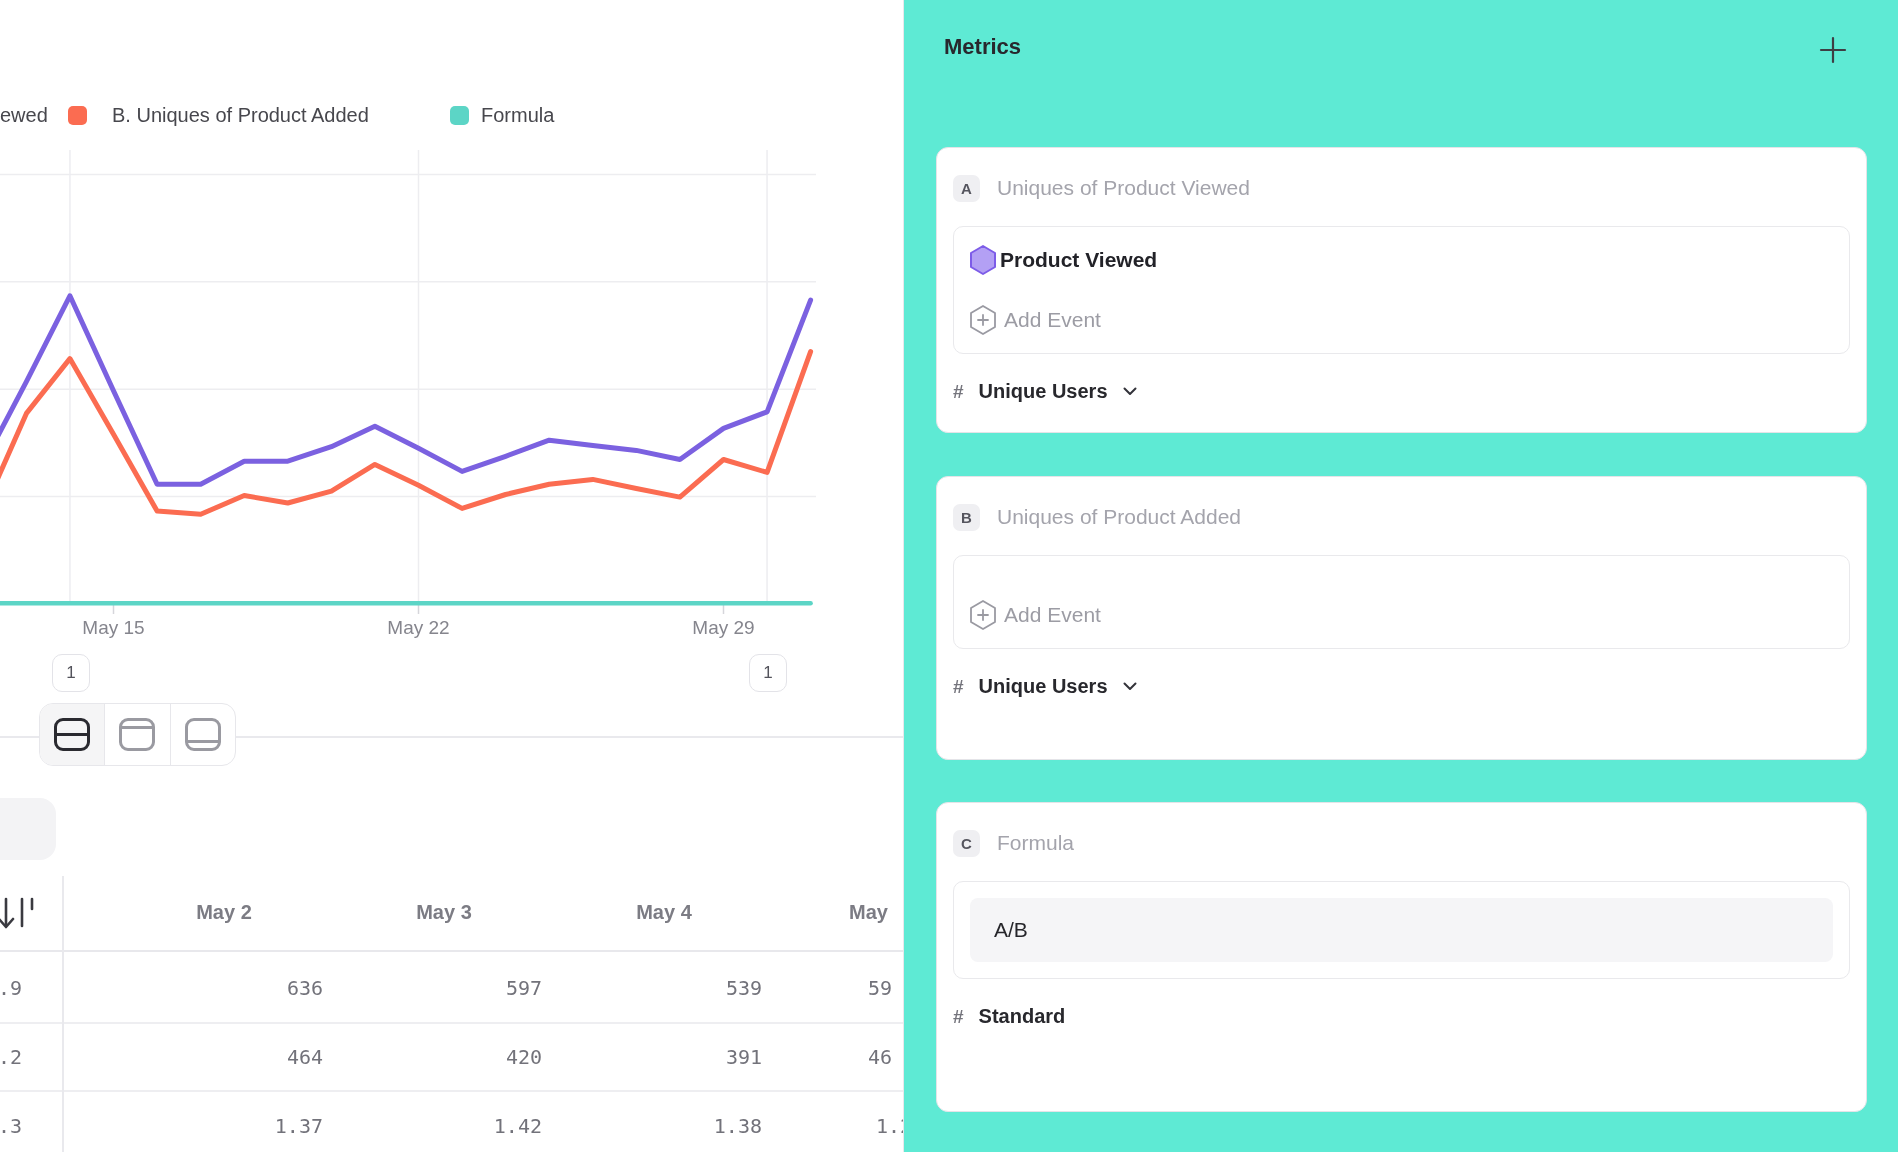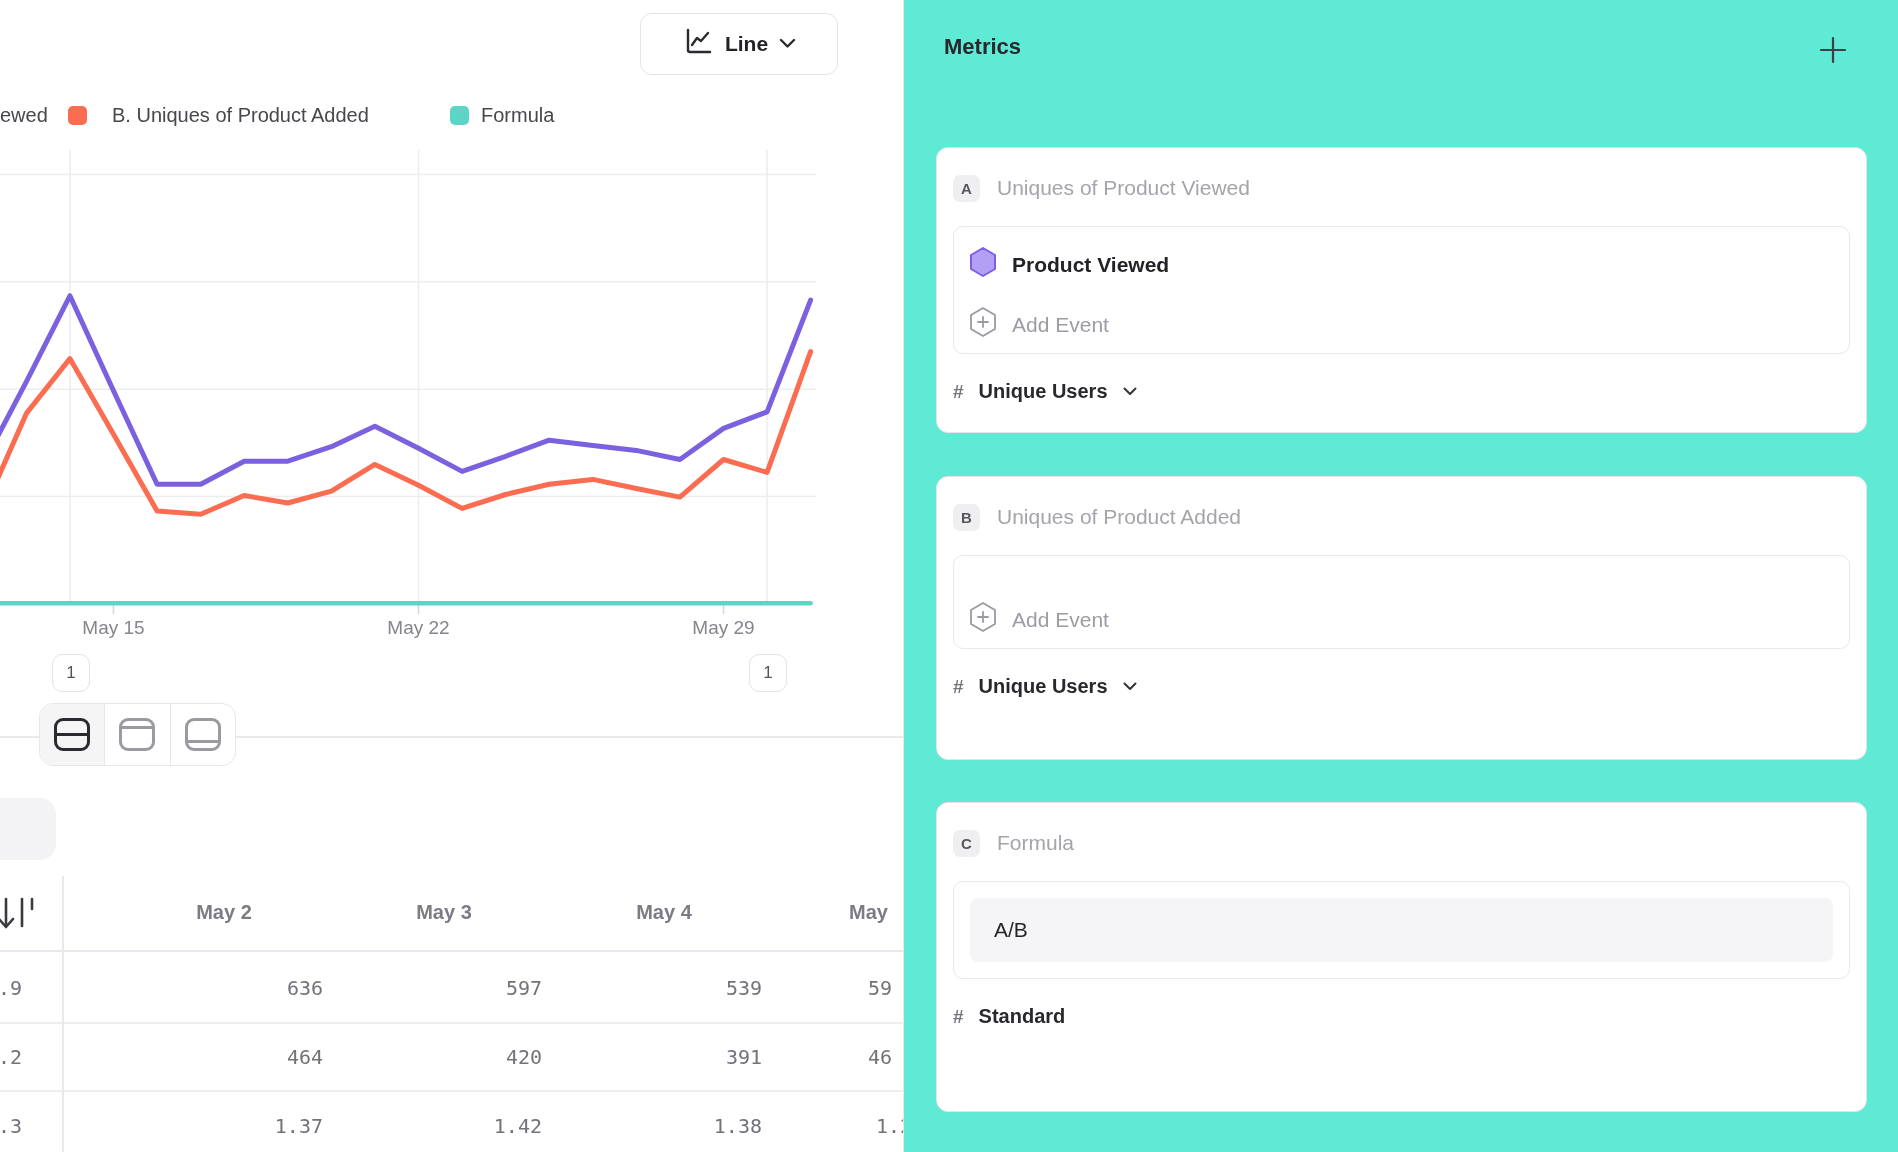--- a/index.html
+++ b/index.html
@@ -39,23 +39,23 @@
      border-left:1.5px solid #e8e8ec;box-sizing:border-box;}
   #panel-title{position:absolute;left:40px;top:34px;font-size:22px;font-weight:700;color:#28282d;}
   #panel-add{position:absolute;left:915px;top:36px;cursor:pointer;}
   .card{position:absolute;left:32px;width:931px;background:#fff;border:1.5px solid #e4e4e8;
      border-radius:12px;box-sizing:border-box;padding:0 16px;}
   .card-head{margin-top:26px;display:flex;align-items:center;gap:17px;height:28px;}
   .badge{width:27px;height:27px;border-radius:7px;background:#efeff2;display:flex;align-items:center;
      justify-content:center;font-size:15px;font-weight:700;color:#55555e;flex:0 0 auto;}
   .card-title{font-size:21px;color:#a4a4ac;}
   .inner-box{margin-top:24px;border:1.5px solid #e9e9ec;border-radius:10px;padding:16px;}
-  .event-row{display:flex;align-items:flex-end;gap:16px;height:34px;cursor:pointer;}
+  .event-row{display:flex;align-items:center;gap:4px;height:34px;cursor:pointer;}
   .event-name{font-size:21px;font-weight:600;color:#222228;}
-  .add-row{margin-top:26px;display:flex;align-items:flex-end;gap:16px;height:34px;cursor:pointer;}
+  .add-row{margin-top:26px;display:flex;align-items:center;gap:8px;height:34px;cursor:pointer;}
   .add-label{font-size:21px;color:#9c9ca4;}
   .measure-row{margin-top:26px;margin-bottom:24px;display:flex;align-items:center;gap:15px;cursor:pointer;}
   .hash{font-size:19px;font-weight:700;color:#75757d;}
   .measure-label{font-size:20px;font-weight:700;color:#28282d;}
   .formula-field{height:64px;border-radius:8px;background:#f5f5f7;display:flex;align-items:center;
      padding-left:24px;font-size:21px;color:#26262b;cursor:text;}
   .hex-icon,.hexplus-icon{flex:0 0 auto;display:block;}
 </style>
 </head>
 <body>
@@ -82,34 +82,20 @@
         <polyline points="-17.2,512.2 26.4,413.4 69.9,358.6 113.5,434.3 157.1,511.1 200.7,514.3 244.2,495.5 287.8,503.0 331.4,491.2 374.9,464.4 418.5,485.3 462.1,508.4 505.6,494.5 549.2,484.2 592.8,479.4 636.3,488.5 679.9,497.1 723.5,459.5 767.1,472.4 810.6,351.6" fill="none" stroke="#FB6C51" stroke-width="5" stroke-linejoin="round" stroke-linecap="round"></polyline>
         <polyline points="-17.2,464.4 26.4,381.7 69.9,295.8 113.5,390.8 157.1,484.2 200.7,484.2 244.2,461.2 287.8,461.2 331.4,446.7 374.9,426.3 418.5,448.3 462.1,471.4 505.6,456.3 549.2,440.2 592.8,445.6 636.3,450.4 679.9,459.5 723.5,428.4 767.1,411.8 810.6,300.1" fill="none" stroke="#7B61E0" stroke-width="5" stroke-linejoin="round" stroke-linecap="round"></polyline>
       </svg>
 
     <span class="legend-text" style="left:0">ewed</span>
     <span class="swatch" style="left:68px;background:#FB6C51"></span>
     <span class="legend-text" style="left:112px">B. Uniques of Product Added</span>
     <span class="swatch" style="left:450px;background:#5CD5C6"></span>
     <span class="legend-text" style="left:481px">Formula</span>
 
-    <div id="chart-type-btn">
-      <span>
-        <svg width="32" height="32" viewBox="0 0 32 32" fill="none">
-          <path d="M6 4 V24 Q6 26 8 26 H28" stroke="#2a2a30" stroke-width="2.4" stroke-linecap="round"></path>
-          <polyline points="10,19 15,12 19,15 26,7" stroke="#2a2a30" stroke-width="2.4" fill="none" stroke-linecap="round" stroke-linejoin="round"></polyline>
-        </svg>
-      </span>
-      <span class="lbl">Line</span>
-      <span>
-        <svg width="17" height="11" viewBox="0 0 17 11" fill="none">
-          <polyline points="2,2 8.5,8.5 15,2" stroke="#2a2a30" stroke-width="2.4" fill="none" stroke-linecap="round" stroke-linejoin="round"></polyline>
-        </svg>
-      </span>
-    </div>
 
     <div class="anno-badge" style="left:52px;top:654px">1</div>
     <div class="anno-badge" style="left:749px;top:654px">1</div>
 
     <div class="hdivider" style="left:0;width:39px"></div>
     <div class="hdivider" style="left:236px;width:667px"></div>
     <div id="seg-control">
       <div class="seg active">
         <span class="layout-icon ic-dark">
             <span class="bar" style="top:calc(50% - 1.5px)"></span>

